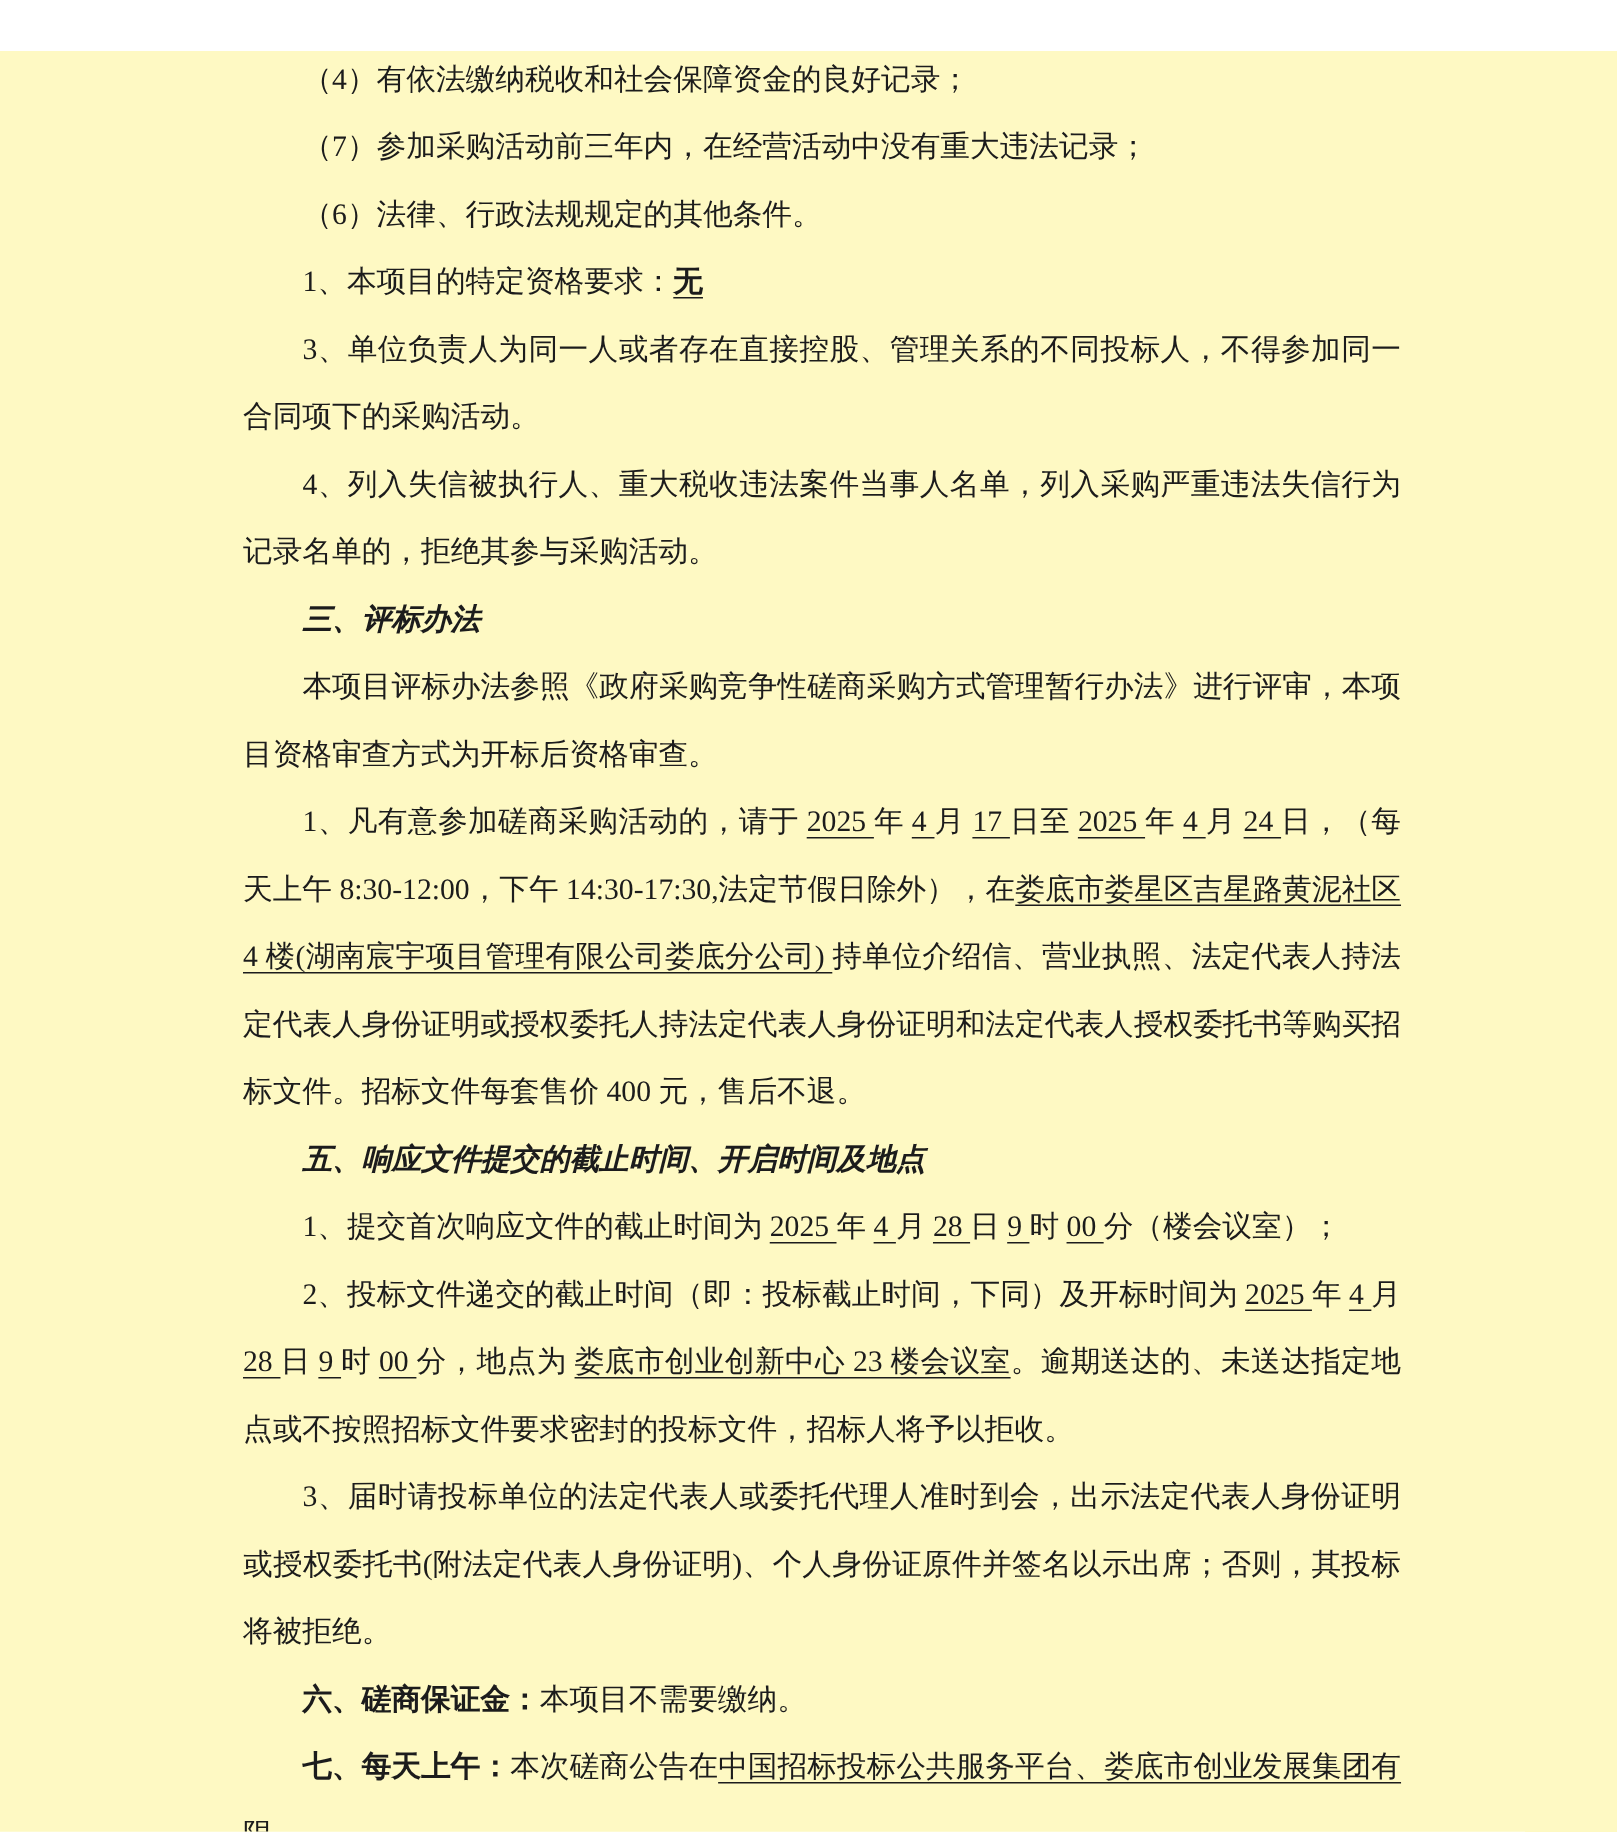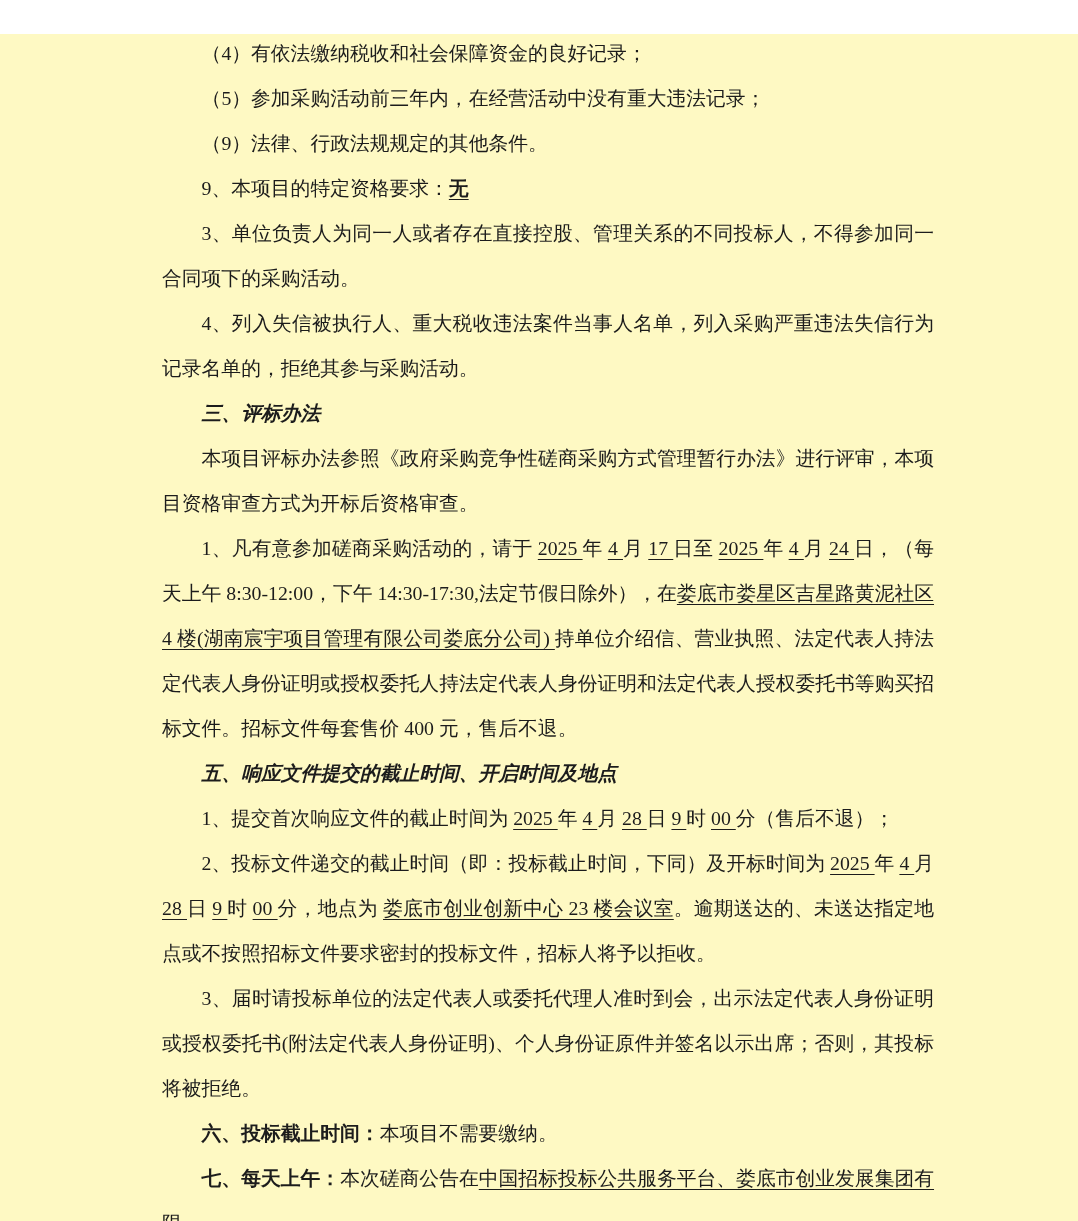--- a/index.html
+++ b/index.html
@@ -40,28 +40,28 @@
     text-underline-offset: 4px;
     text-decoration-thickness: 1.2px;
   }
 </style>
 </head>
 <body>
 
 <div class="page">
   <div class="doc-body">
       <p class="para"><span>（4）有依法缴纳税收和社会保障资金的良好记录；</span></p>
-      <p class="para"><span>（5）参加采购活动前三年内，在经营活动中没有重大违法记录；</span></p>
-      <p class="para"><span>（9）法律、行政法规规定的其他条件。</span></p>
-      <p class="para"><span>9、本项目的特定资格要求：</span><span class="bold underline">无</span></p>
+      <p class="para"><span>（7）参加采购活动前三年内，在经营活动中没有重大违法记录；</span></p>
+      <p class="para"><span>（6）法律、行政法规规定的其他条件。</span></p>
+      <p class="para"><span>1、本项目的特定资格要求：</span><span class="bold underline">无</span></p>
       <p class="para"><span>3、单位负责人为同一人或者存在直接控股、管理关系的不同投标人，不得参加同一合同项下的采购活动。</span></p>
       <p class="para"><span>4、列入失信被执行人、重大税收违法案件当事人名单，列入采购严重违法失信行为记录名单的，拒绝其参与采购活动。</span></p>
       <p class="para heading"><span class="bold">三、评标办法</span></p>
       <p class="para"><span>本项目评标办法参照《政府采购竞争性磋商采购方式管理暂行办法》进行评审，本项目资格审查方式为开标后资格审查。</span></p>
       <p class="para"><span>1、凡有意参加磋商采购活动的，请于 </span><span class="underline">2025 </span><span>年 </span><span class="underline">4 </span><span>月 </span><span class="underline">17 </span><span>日至 </span><span class="underline">2025 </span><span>年 </span><span class="underline">4 </span><span>月 </span><span class="underline">24 </span><span>日，（每天上午 8:30-12:00，下午 14:30-17:30,法定节假日除外），在</span><span class="underline">娄底市娄星区吉星路黄泥社区 4 楼(湖南宸宇项目管理有限公司娄底分公司) </span><span>持单位介绍信、营业执照、法定代表人持法定代表人身份证明或授权委托人持法定代表人身份证明和法定代表人授权委托书等购买招标文件。招标文件每套售价 400 元，售后不退。</span></p>
       <p class="para heading"><span class="bold">五、响应文件提交的截止时间、开启时间及地点</span></p>
-      <p class="para"><span>1、提交首次响应文件的截止时间为 </span><span class="underline">2025 </span><span>年 </span><span class="underline">4 </span><span>月 </span><span class="underline">28 </span><span>日 </span><span class="underline">9 </span><span>时 </span><span class="underline">00 </span><span>分（售后不退）；</span></p>
+      <p class="para"><span>1、提交首次响应文件的截止时间为 </span><span class="underline">2025 </span><span>年 </span><span class="underline">4 </span><span>月 </span><span class="underline">28 </span><span>日 </span><span class="underline">9 </span><span>时 </span><span class="underline">00 </span><span>分（楼会议室）；</span></p>
       <p class="para"><span>2、投标文件递交的截止时间（即：投标截止时间，下同）及开标时间为 </span><span class="underline">2025 </span><span>年 </span><span class="underline">4 </span><span>月 </span><span class="underline">28 </span><span>日 </span><span class="underline">9 </span><span>时 </span><span class="underline">00 </span><span>分，地点为 </span><span class="underline">娄底市创业创新中心 23 楼会议室</span><span>。逾期送达的、未送达指定地点或不按照招标文件要求密封的投标文件，招标人将予以拒收。</span></p>
       <p class="para"><span>3、届时请投标单位的法定代表人或委托代理人准时到会，出示法定代表人身份证明或授权委托书(附法定代表人身份证明)、个人身份证原件并签名以示出席；否则，其投标将被拒绝。</span></p>
-      <p class="para"><span class="bold">六、投标截止时间：</span><span>本项目不需要缴纳。</span></p>
+      <p class="para"><span class="bold">六、磋商保证金：</span><span>本项目不需要缴纳。</span></p>
       <p class="para"><span class="bold">七、每天上午：</span><span>本次磋商公告在</span><span class="underline">中国招标投标公共服务平台、娄底市创业发展集团有限</span></p>
     </div>
 </div>
 
 </body></html>

